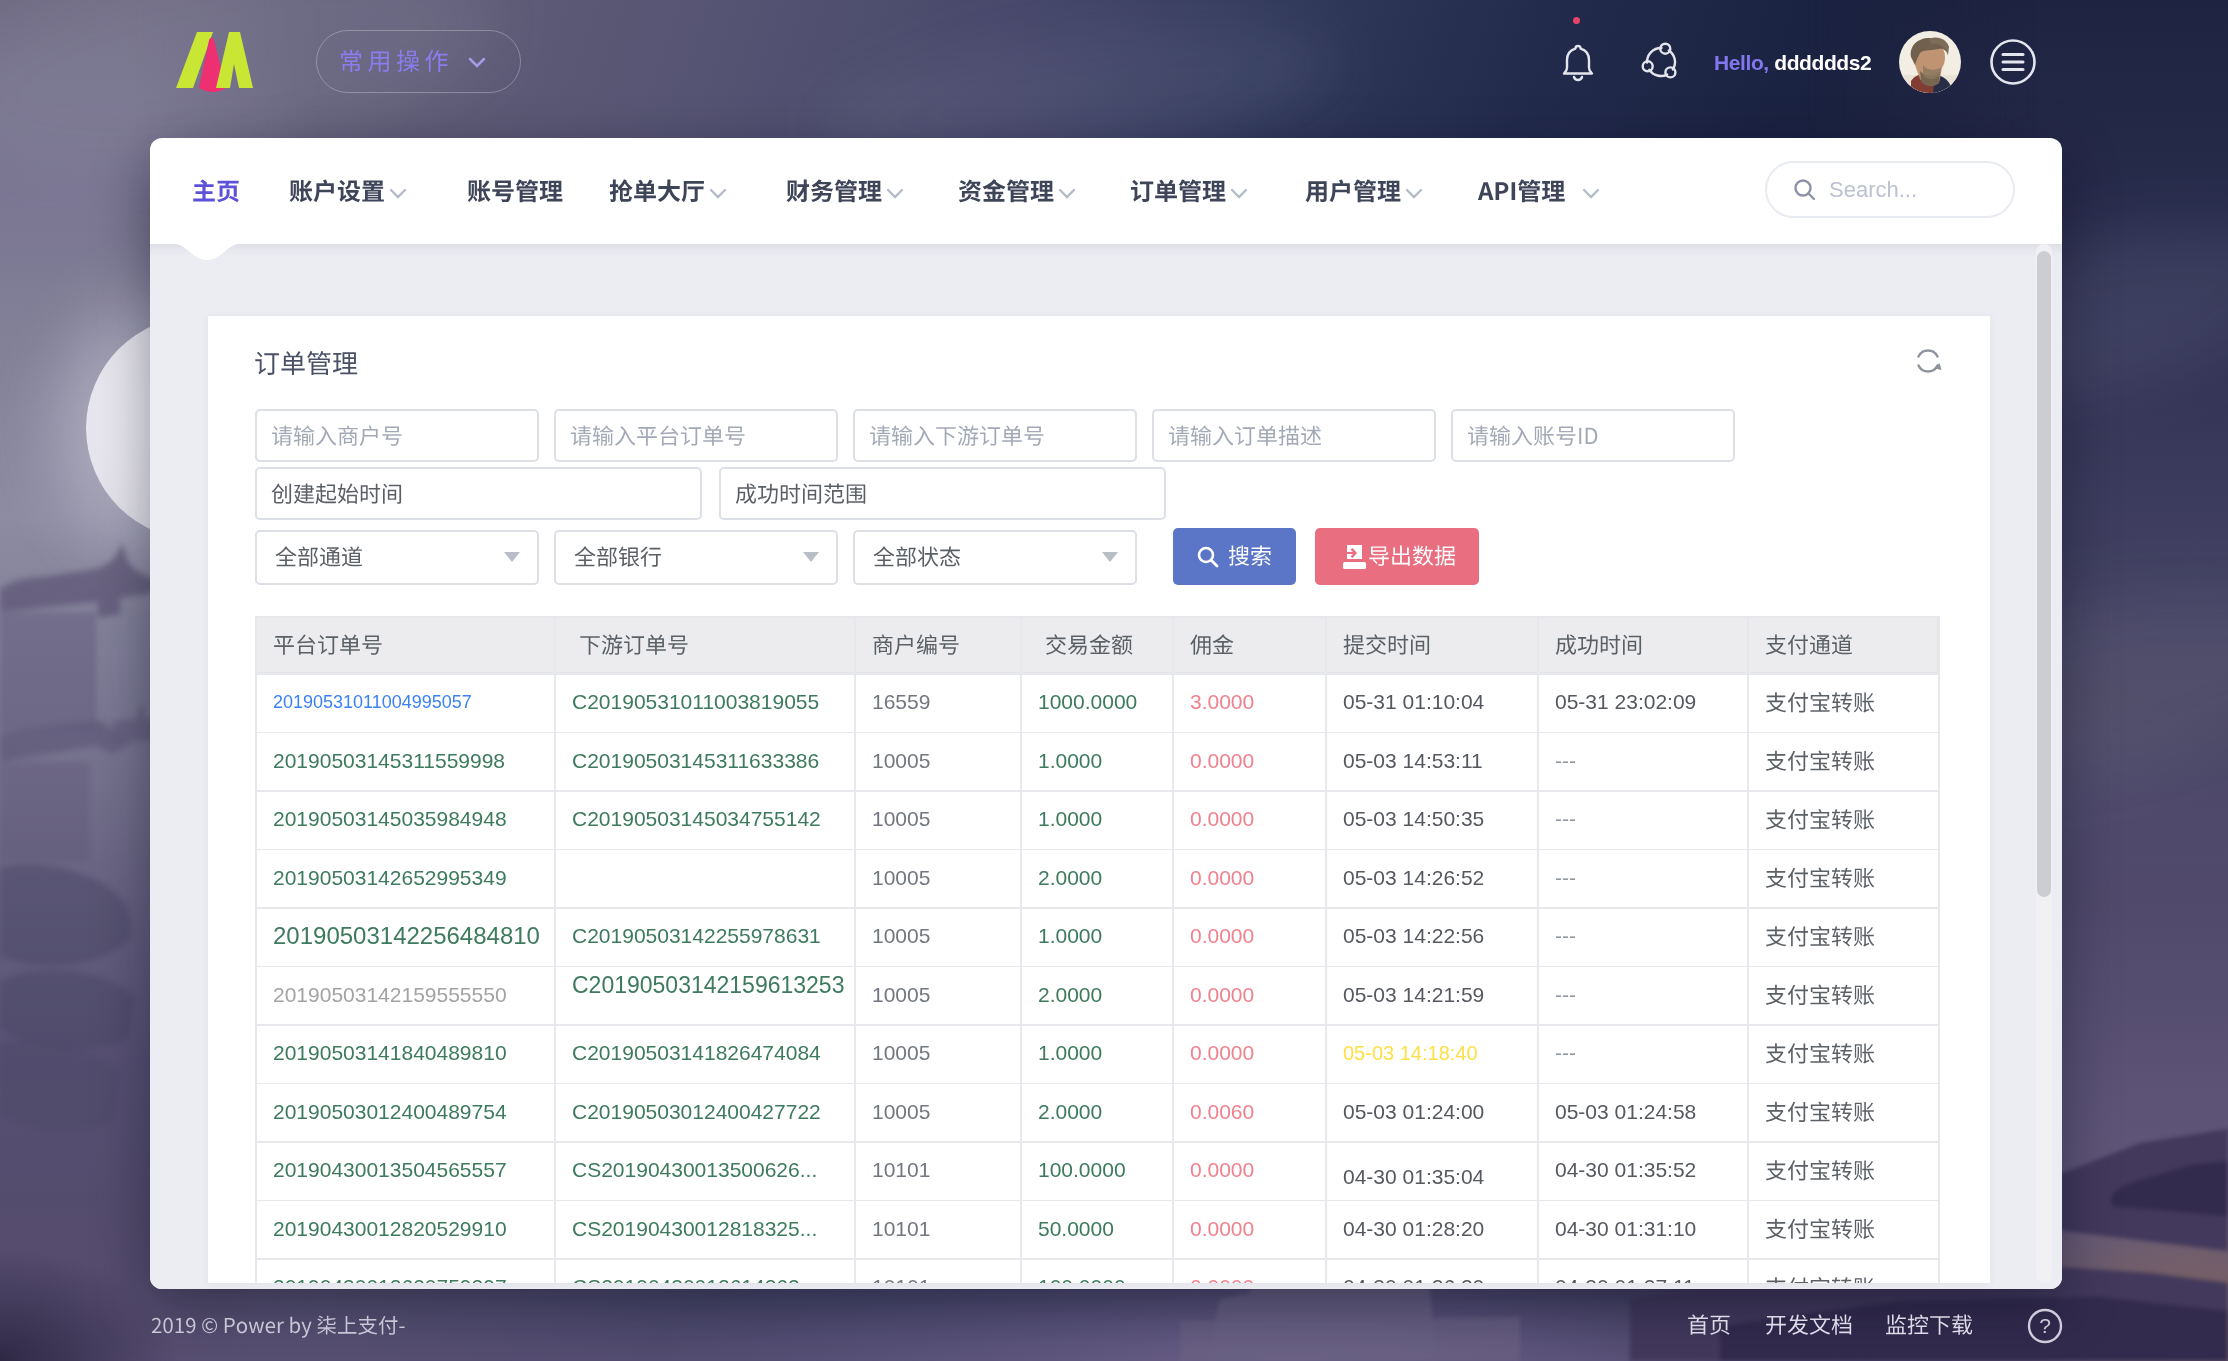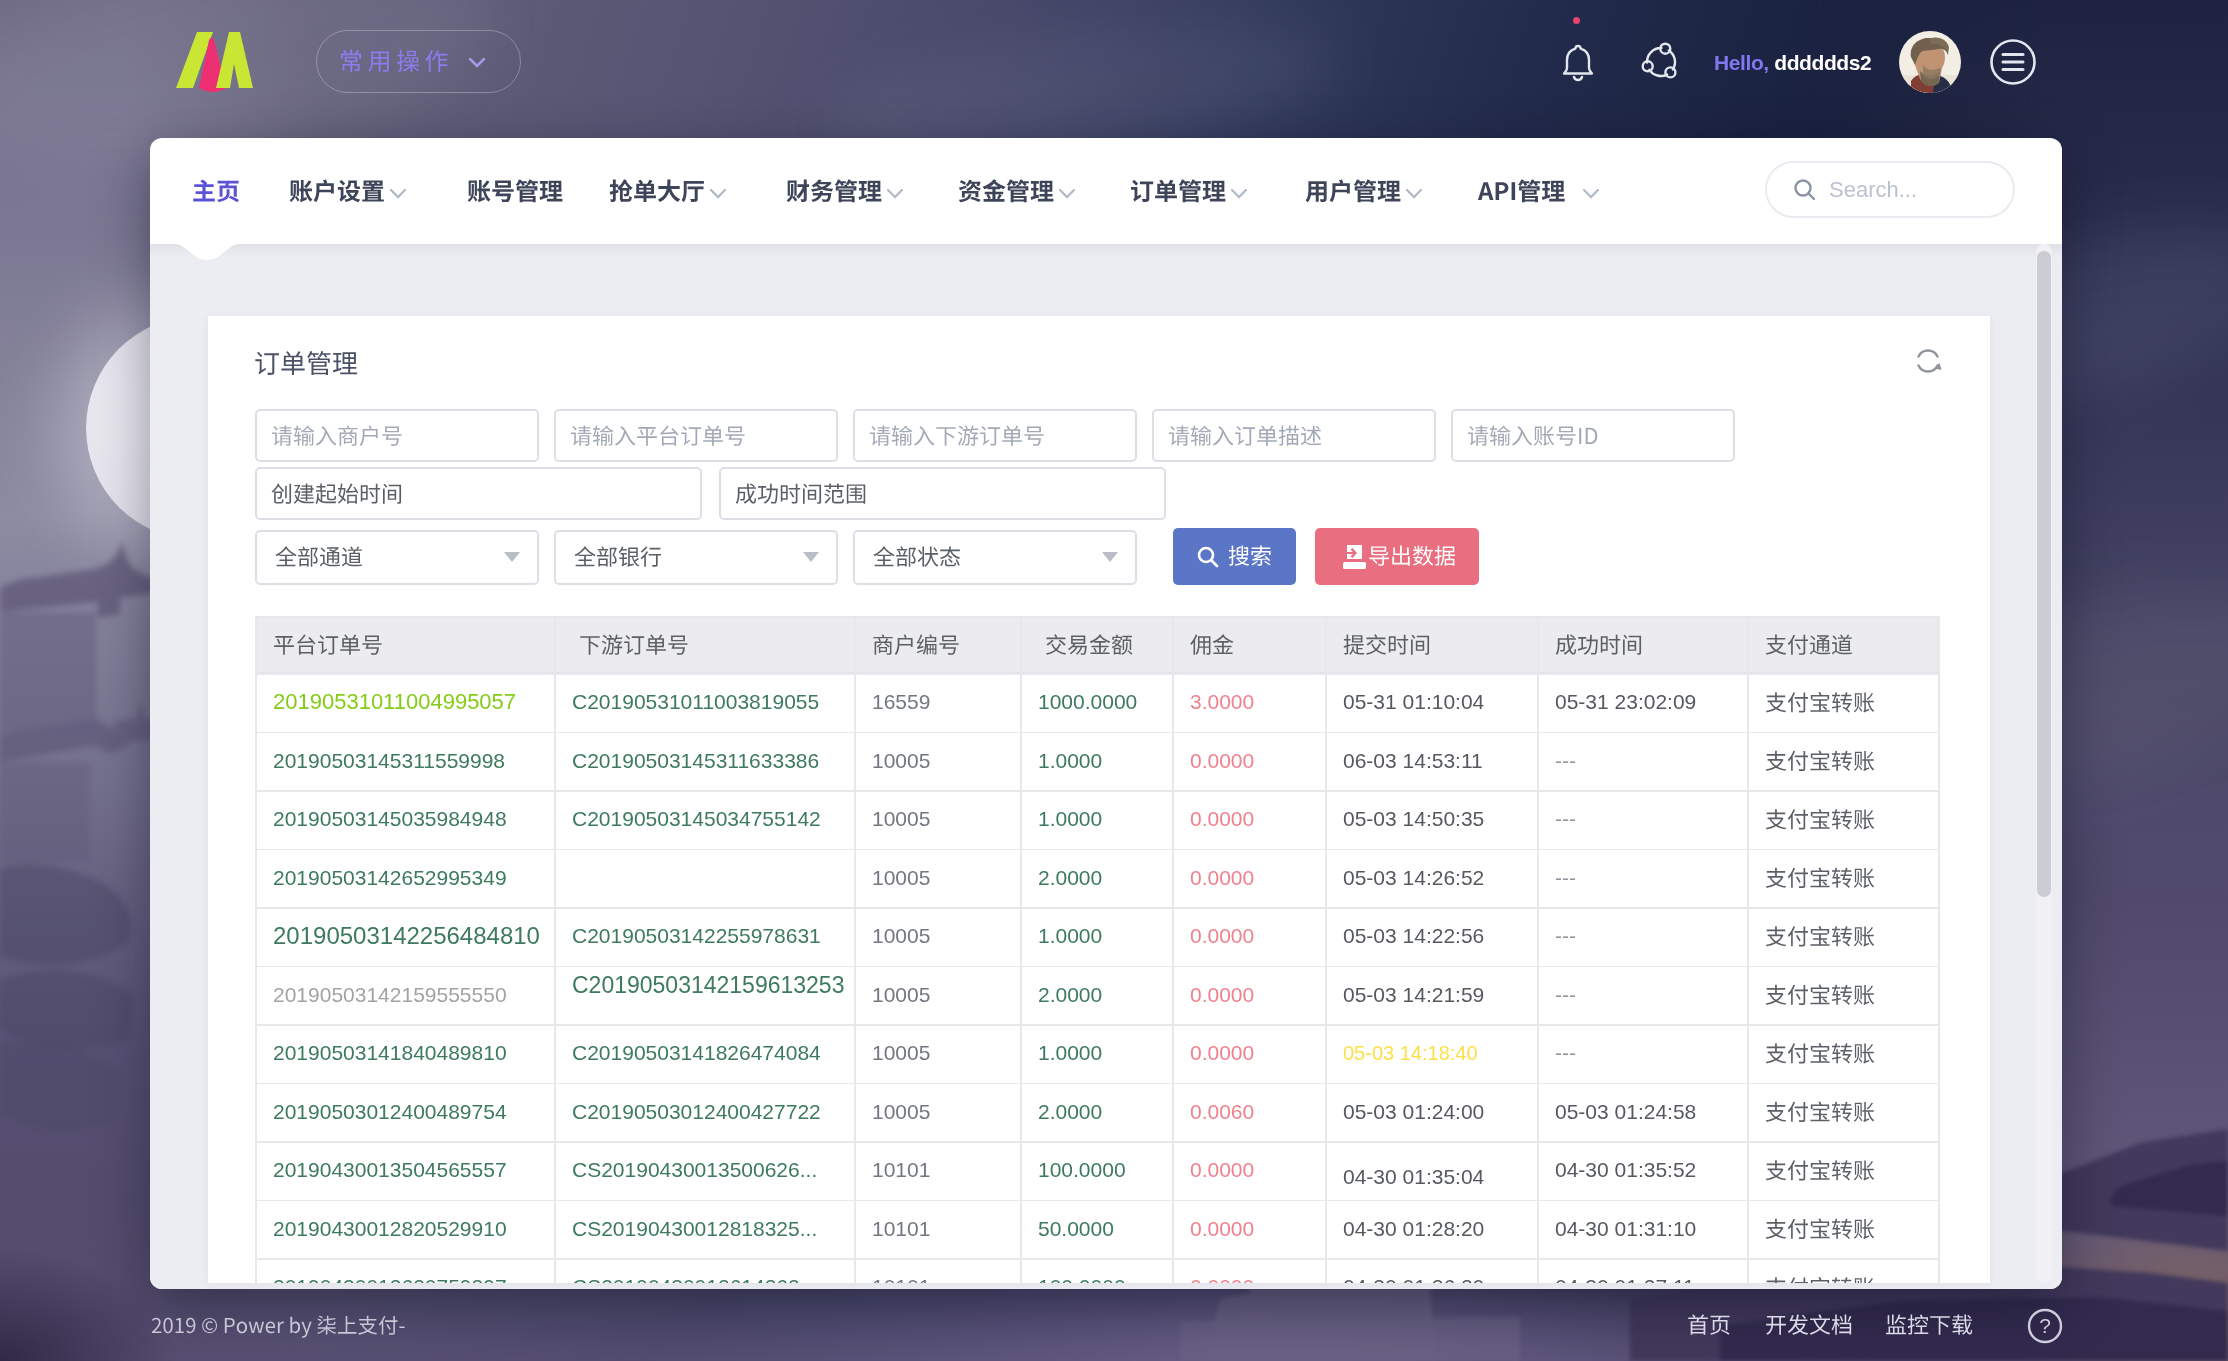--- a/index.html
+++ b/index.html
@@ -204,33 +204,33 @@
 <div class="hline" style="left:255px;top:1258px;width:1683px"></div>
 <div class="vline" style="left:255px;top:616px;height:667px"></div>
 <div class="vline" style="left:554px;top:616px;height:667px"></div>
 <div class="vline" style="left:854px;top:616px;height:667px"></div>
 <div class="vline" style="left:1020px;top:616px;height:667px"></div>
 <div class="vline" style="left:1172px;top:616px;height:667px"></div>
 <div class="vline" style="left:1325px;top:616px;height:667px"></div>
 <div class="vline" style="left:1537px;top:616px;height:667px"></div>
 <div class="vline" style="left:1747px;top:616px;height:667px"></div>
 <div class="vline" style="left:1938px;top:616px;height:667px"></div>
-<div class="ct" style="left:273px;top:673px;color:#84cc16;font-size:22px">20190531011004995057</div>
+<div class="ct" style="left:273px;top:673px;color:#3b82f6;font-size:18px">20190531011004995057</div>
 <div class="ct" style="left:572px;top:673px;color:#3d7a5e;font-size:21px">C20190531011003819055</div>
 <div class="ct" style="left:872px;top:673px;color:#737880;font-size:21px">16559</div>
 <div class="ct" style="left:1038px;top:673px;color:#3d7a5e;font-size:21px">1000.0000</div>
 <div class="ct" style="left:1190px;top:673px;color:#f0818e;font-size:21px">3.0000</div>
 <div class="ct" style="left:1343px;top:673px;color:#55595f;font-size:21px">05-31 01:10:04</div>
 <div class="ct" style="left:1555px;top:673px;color:#55595f;font-size:21px">05-31 23:02:09</div>
 <div class="ct" style="left:273px;top:731.5px;color:#3d7a5e;font-size:21px">20190503145311559998</div>
 <div class="ct" style="left:572px;top:731.5px;color:#3d7a5e;font-size:21px">C20190503145311633386</div>
 <div class="ct" style="left:872px;top:731.5px;color:#737880;font-size:21px">10005</div>
 <div class="ct" style="left:1038px;top:731.5px;color:#3d7a5e;font-size:21px">1.0000</div>
 <div class="ct" style="left:1190px;top:731.5px;color:#f0818e;font-size:21px">0.0000</div>
-<div class="ct" style="left:1343px;top:731.5px;color:#55595f;font-size:21px">06-03 14:53:11</div>
+<div class="ct" style="left:1343px;top:731.5px;color:#55595f;font-size:21px">05-03 14:53:11</div>
 <div class="ct" style="left:1555px;top:731.5px;color:#9298a0;font-size:21px">---</div>
 <div class="ct" style="left:273px;top:790px;color:#3d7a5e;font-size:21px">20190503145035984948</div>
 <div class="ct" style="left:572px;top:790px;color:#3d7a5e;font-size:21px">C20190503145034755142</div>
 <div class="ct" style="left:872px;top:790px;color:#737880;font-size:21px">10005</div>
 <div class="ct" style="left:1038px;top:790px;color:#3d7a5e;font-size:21px">1.0000</div>
 <div class="ct" style="left:1190px;top:790px;color:#f0818e;font-size:21px">0.0000</div>
 <div class="ct" style="left:1343px;top:790px;color:#55595f;font-size:21px">05-03 14:50:35</div>
 <div class="ct" style="left:1555px;top:790px;color:#9298a0;font-size:21px">---</div>
 <div class="ct" style="left:273px;top:848.5px;color:#3d7a5e;font-size:21px">20190503142652995349</div>
 <div class="ct" style="left:572px;top:848.5px;color:#ffffff;font-size:21px">C20190503142651184649</div>

